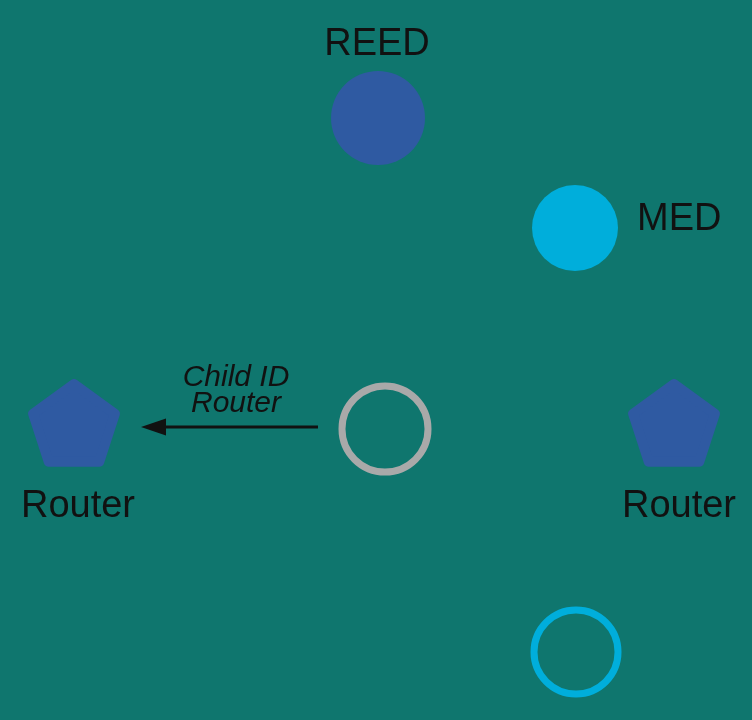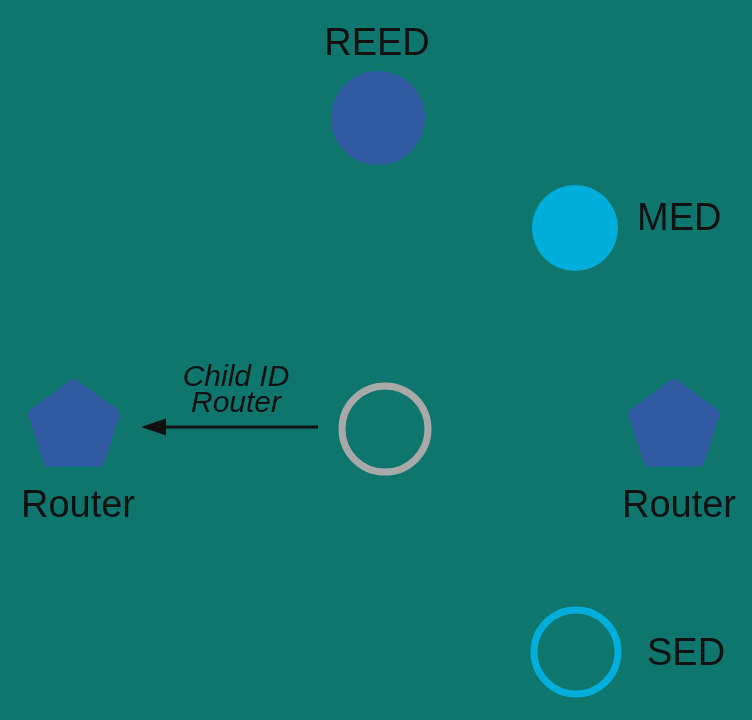--- a/index.html
+++ b/index.html
@@ -66,20 +66,19 @@
   </svg>
 
   <div class="label centered" style="left:297px; top:21px; width:160px;">REED</div>
 
   <div class="label" style="left:637px; top:196px;">MED</div>
 
   <div class="label centered" style="left:-2px; top:483px; width:160px;">Router</div>
 
   <div class="label centered" style="left:599px; top:483px; width:160px;">Router</div>
 
-  <div class="label" style="left:647px; top:631px;">SED</div>
 
   <div class="msg-label">
     <div>Child ID</div>
     <div>Router</div>
   </div>
 
 </div>
 
 </body></html>

